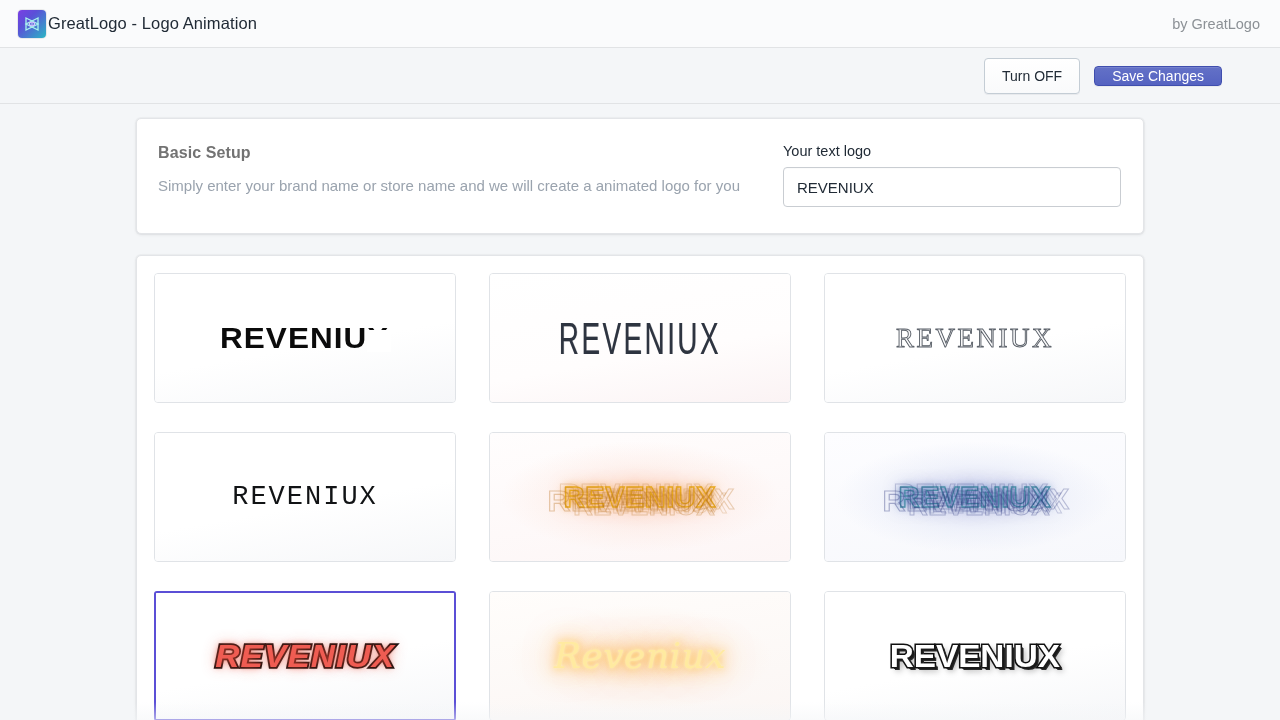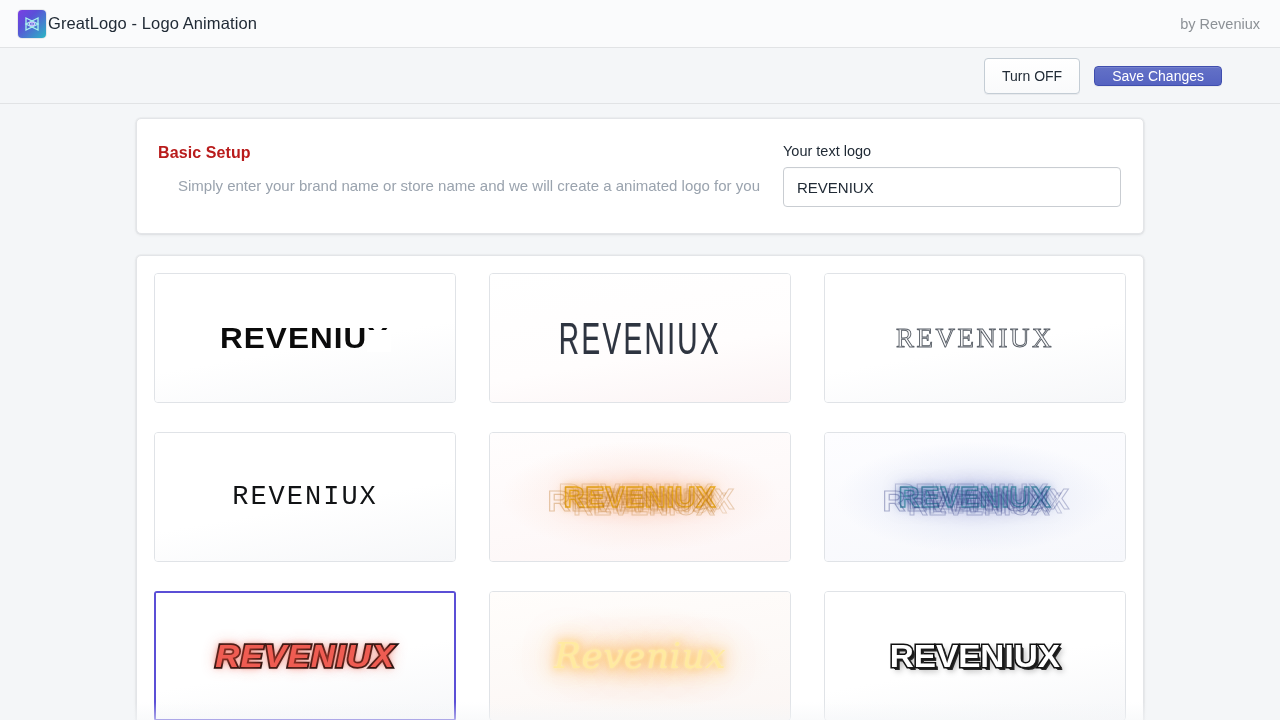--- a/index.html
+++ b/index.html
@@ -113,29 +113,28 @@
   .setup-card {
     display: flex;
     align-items: flex-start;
     padding: 24px 22px 26px 21px;
     gap: 22px;
   }
   .setup-left { flex: 1 1 auto; padding-top: 1px; }
   .setup-heading {
     font-size: 16px;
     font-weight: 700;
-    color: #b91c1c;
+    color: #737373;
     letter-spacing: .1px;
   }
   .setup-desc {
     margin-top: 14px;
     font-size: 15px;
     color: #9aa3ae;
     line-height: 1.3;
-    margin-left: 20px;
   }
   .setup-right { flex: 0 0 338px; }
   .field-label {
     font-size: 14.5px;
     color: #212b36;
     display: block;
     margin-bottom: 8px;
   }
   .text-input {
     width: 100%;
@@ -358,21 +357,21 @@
 <div class="app-header">
   <div class="app-logo">
     <svg width="18" height="18" viewBox="0 0 18 18" aria-hidden="true">
       <path d="M3 3 L15 9 L3 15 Z" fill="none" stroke="#a9f3ee" stroke-width="1.3"></path>
       <path d="M15 3 L3 9 L15 15 Z" fill="none" stroke="#a9f3ee" stroke-width="1.3"></path>
       <ellipse cx="9" cy="9" rx="2.6" ry="1.7" fill="none" stroke="#d6c2ff" stroke-width="1.1"></ellipse>
       <circle cx="9" cy="9" r=".8" fill="#e9dcff"></circle>
     </svg>
   </div>
   <div class="app-title">GreatLogo - Logo Animation</div>
-  <div class="app-byline">by Reveniux</div>
+  <div class="app-byline">by GreatLogo</div>
 </div>
 
 <div class="action-bar">
   <button class="btn btn-secondary">Turn OFF</button>
   <button class="btn btn-primary">Save Changes</button>
 </div>
 
 <div class="scroll-area">
   <div class="content">
 

